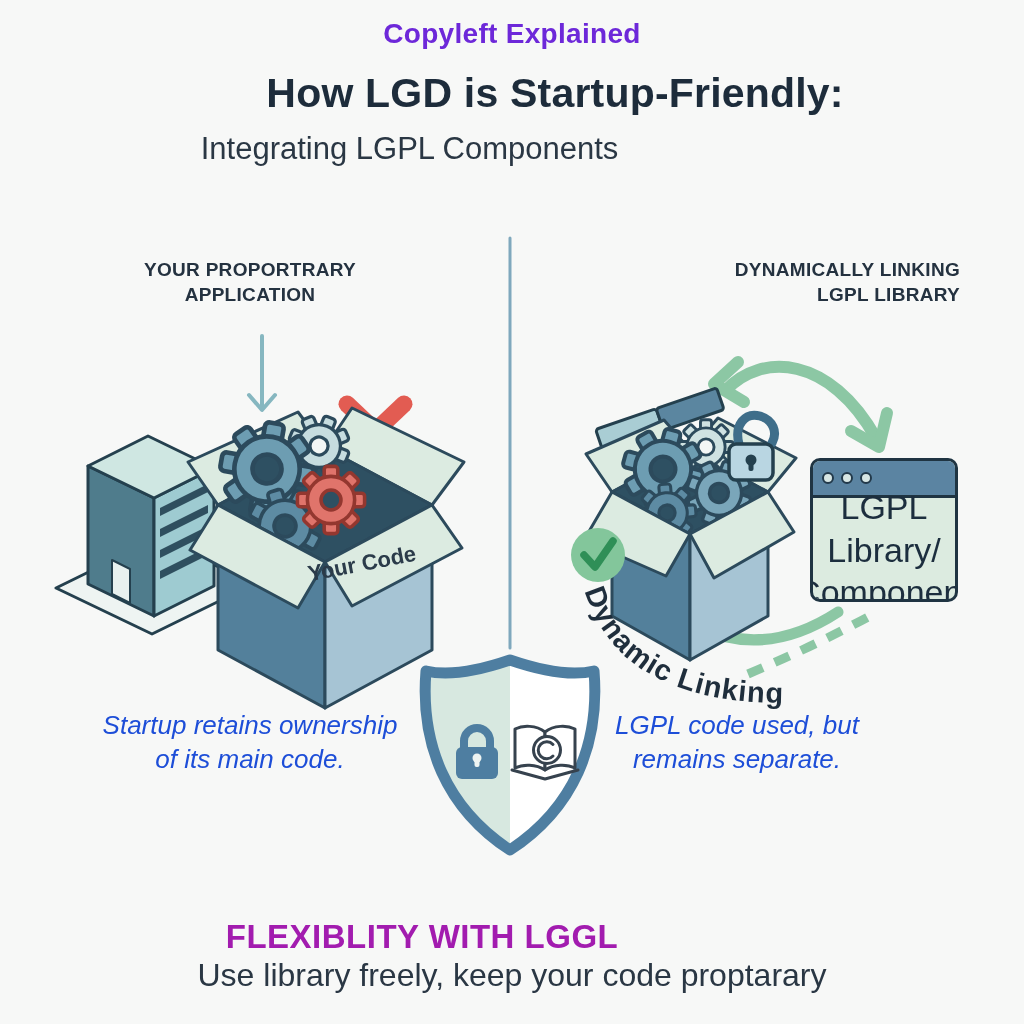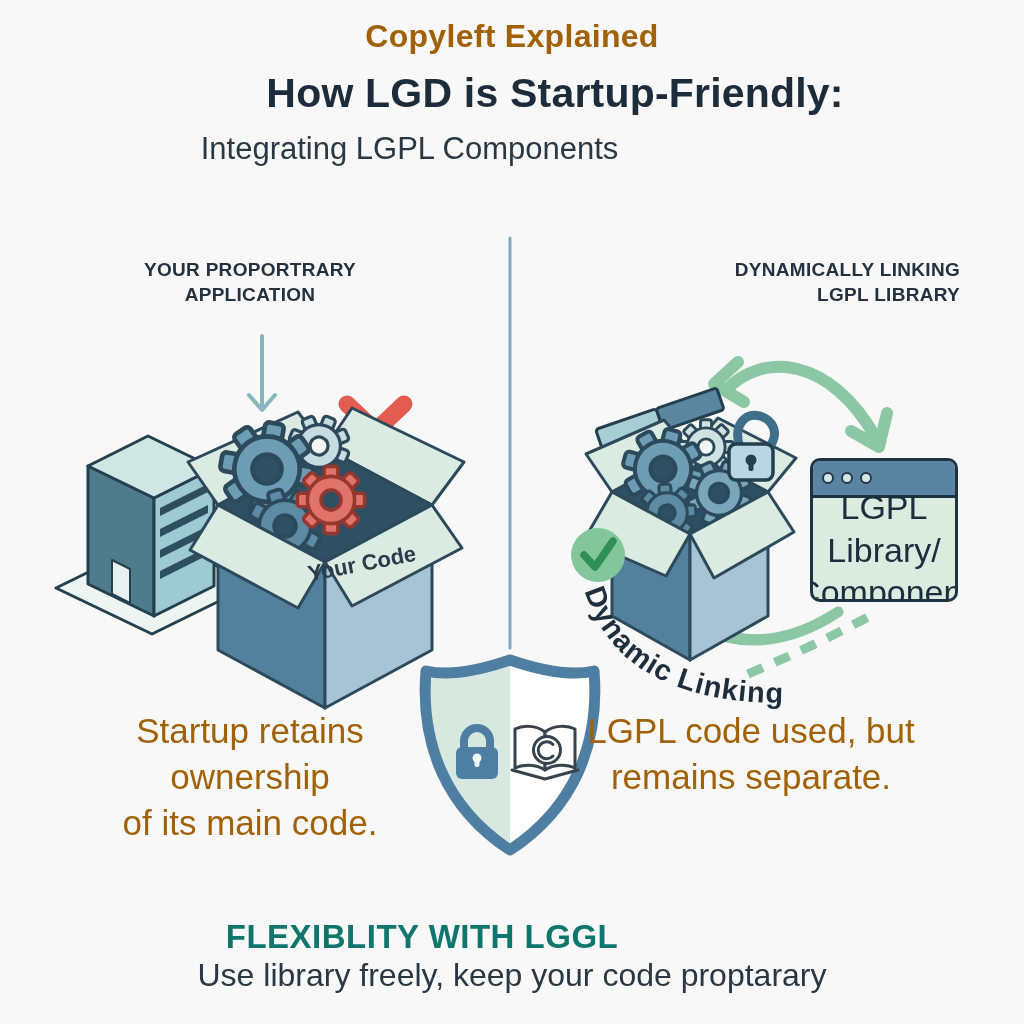--- a/index.html
+++ b/index.html
@@ -5,32 +5,32 @@
   html,body{margin:0;padding:0;background:#f7f8f7;}
   .canvas{
     position:relative;width:1024px;height:1024px;overflow:hidden;
     background:#f7f8f7;
     font-family:"Liberation Sans","DejaVu Sans",sans-serif;
     color:#22313f;
   }
   .abs{position:absolute;}
   .ctr{text-align:center;}
   .pre{white-space:pre-line;}
-  .eyebrow{left:0;top:18px;width:1024px;font-size:32px;font-weight:600;color:#a16207;letter-spacing:.3px;}
+  .eyebrow{left:0;top:18px;width:1024px;font-size:28px;font-weight:600;color:#6d28d9;letter-spacing:.3px;}
   .title{left:0;top:70px;width:1024px;font-size:41px;font-weight:700;color:#1d2c3b;letter-spacing:.2px;margin-left:43px;}
   .subtitle{left:0;top:131px;width:819px;font-size:31px;font-weight:500;color:#2a3744;}
   .col-heading{font-size:19px;font-weight:700;color:#243240;line-height:1.32;letter-spacing:.3px;}
   .left-heading{left:40px;top:257px;width:420px;}
   .right-heading{left:560px;top:257px;width:400px;text-align:right;}
-  .caption{font-size:35px;font-weight:400;color:#a16207;line-height:1.32;}
+  .caption{font-size:26px;font-weight:400;color:#1d4ed8;line-height:1.32;font-style:italic;}
   .left-caption{left:70px;top:708px;width:360px;}
-  .right-caption{left:576px;top:708px;width:350px;}
+  .right-caption{left:562px;top:708px;width:350px;}
   .your-code{left:292px;top:551px;width:140px;font-size:22px;font-weight:600;color:#2b3b4a;
     transform:rotate(-11deg);}
-  .footer-title{left:0;top:918px;width:844px;font-size:33px;font-weight:700;color:#0f766e;letter-spacing:.5px;}
+  .footer-title{left:0;top:918px;width:844px;font-size:33px;font-weight:700;color:#a21caf;letter-spacing:.5px;}
   .footer-subtitle{left:0;top:957px;width:1024px;font-size:32px;font-weight:400;color:#2a3744;}
   .window{
     left:810px;top:458px;width:148px;height:144px;border:3px solid #1f3442;border-radius:10px;
     background:#dcebe0;overflow:hidden;box-sizing:border-box;
   }
   .window-header{height:34px;background:#5b84a2;border-bottom:3px solid #1f3442;
     display:flex;align-items:center;gap:7px;padding-left:9px;}
   .dot{width:12px;height:12px;border-radius:50%;background:#d7e6e4;border:2px solid #22394a;box-sizing:border-box;}
   .window-body{height:104px;display:flex;align-items:center;justify-content:center;
     font-size:34px;line-height:1.25;color:#1c2e3e;font-weight:500;}

